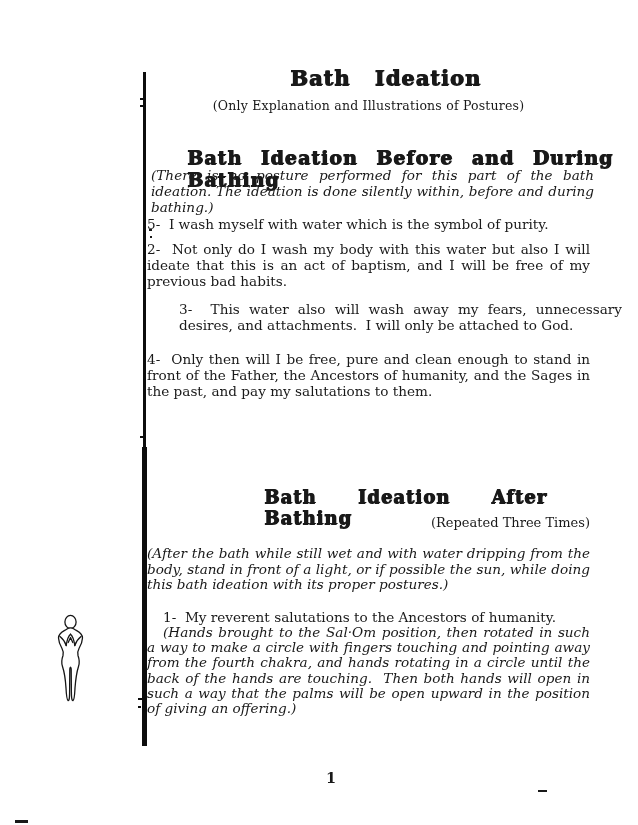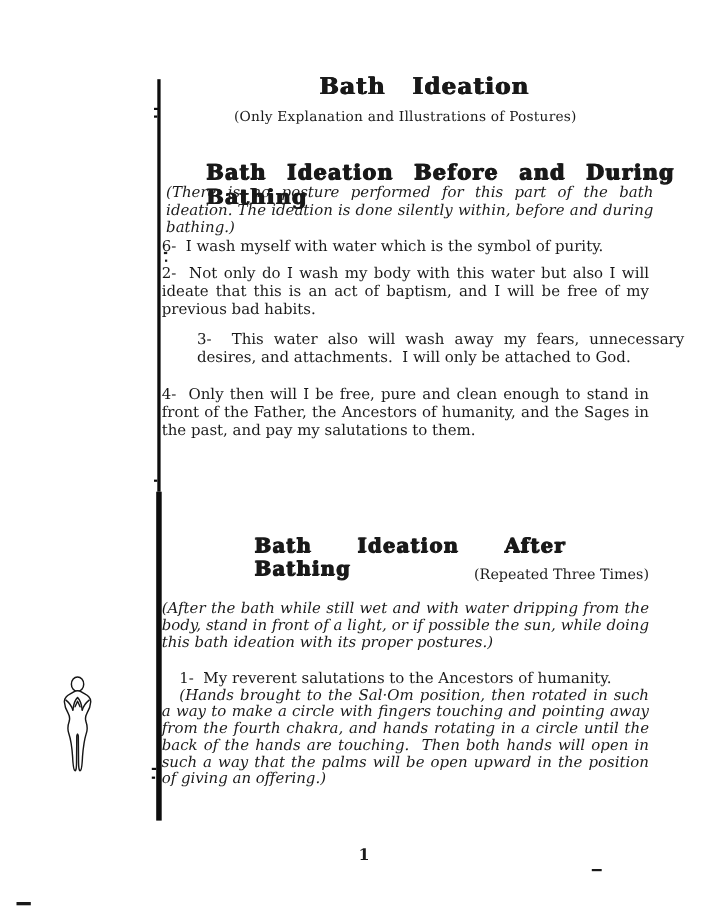--- a/index.html
+++ b/index.html
@@ -29,21 +29,21 @@
     font-weight: bold; letter-spacing: 1px;
     text-shadow: 1px 0 0 #191919, 0 0.5px 0 #191919;
     white-space: normal;
     padding-left: 17px;
   }
   .heading-before {
     top: 134px; left: 158px; width: 426px; font-size: 19px;
     text-align: justify; text-align-last: justify;
   }
   .heading-after {
-    top: 486px; left: 214px; width: 283px; font-size: 18px;
+    top: 486px; left: 247px; width: 283px; font-size: 18px;
     text-align: justify; text-align-last: justify;
   }
   .sub-center { top: 515px; text-align: right; font-size: 13px; }
 
   .para {
     font-size: 13.6px; line-height: 16.2px;
     text-align: justify; white-space: pre-wrap;
   }
   .italic { font-style: italic; }
   .intro1 { top: 163px; line-height: 16px; }
@@ -77,21 +77,21 @@
   <div class="abs tick" style="left:140px;top:436px;width:3px;height:2px;"></div>
   <div class="abs tick" style="left:138px;top:698px;width:4px;height:2px;"></div>
   <div class="abs tick" style="left:138px;top:706px;width:3px;height:2px;"></div>
 
   <h1 class="abs content-block doc-title fancy-heading" style="margin:0;">Bath Ideation</h1>
   <div class="abs content-block doc-subtitle">(Only Explanation and Illustrations of Postures)</div>
 
   <h2 class="abs fancy-heading heading-before" style="margin:12px;">Bath Ideation Before and During Bathing</h2>
   <p class="abs content-block para italic intro1" style="margin:4px;">(There is no posture performed for this part of the bath ideation. The ideation is done silently within, before and during bathing.)</p>
 
-  <p class="abs content-block para item-0" style="margin:0;">6-  I wash myself with water which is the symbol of purity.</p>
+  <p class="abs content-block para item-0" style="margin:0;">5-  I wash myself with water which is the symbol of purity.</p>
   <div class="abs stray-dash"></div>
   <div class="abs stray-dot"></div>
   <p class="abs content-block para item-1" style="margin:0;">2-  Not only do I wash my body with this water but also I will ideate that this is an act of baptism, and I will be free of my previous bad habits.</p>
   <p class="abs content-block para item-2" style="margin:0;padding-left:32px;">3-  This water also will wash away my fears, unnecessary desires, and attachments.  I will only be attached to God.</p>
   <p class="abs content-block para item-3" style="margin:0;">4-  Only then will I be free, pure and clean enough to stand in front of the Father, the Ancestors of humanity, and the Sages in the past, and pay my salutations to them.</p>
 
   <h2 class="abs fancy-heading heading-after" style="margin:0;">Bath Ideation After Bathing</h2>
   <div class="abs content-block sub-center">(Repeated Three Times)</div>
   <p class="abs content-block para italic intro2" style="margin:0;">(After the bath while still wet and with water dripping from the body, stand in front of a light, or if possible the sun, while doing this bath ideation with its proper postures.)</p>
   <p class="abs content-block para item-after" style="margin:0;">1-  My reverent salutations to the Ancestors of humanity.</p>

